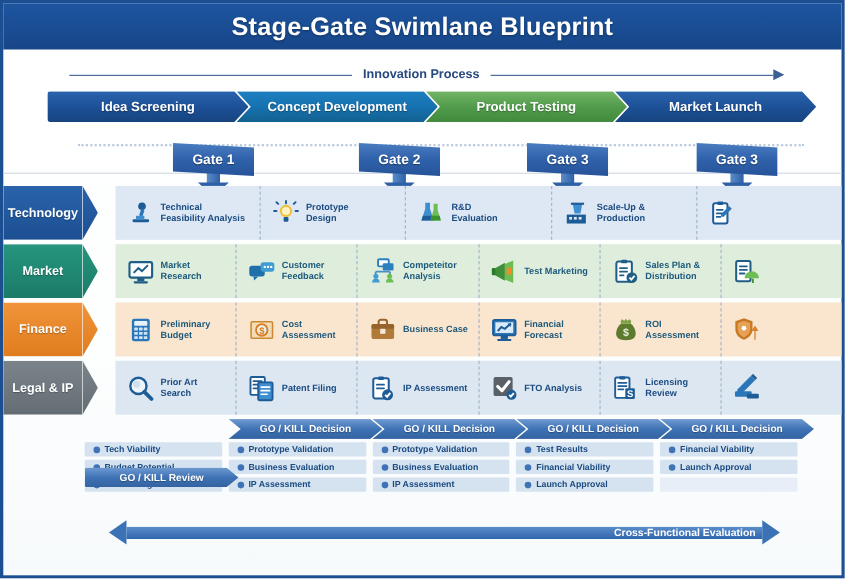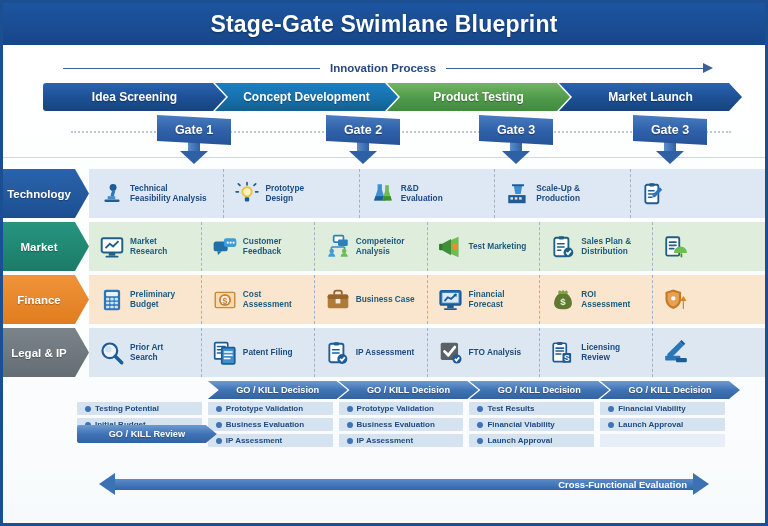--- a/index.html
+++ b/index.html
@@ -49,21 +49,21 @@
   .stage.s0{background:linear-gradient(180deg,#2a64ad 0%,#1c4f95 55%,#17447f 100%);}
   .stage.s1{background:linear-gradient(180deg,#1d7fc0 0%,#1670ae 55%,#12618f 100%);}
   .stage.s2{background:linear-gradient(180deg,#72b465 0%,#4f9a4a 55%,#418a3e 100%);}
   .stage.s3{background:linear-gradient(180deg,#2a64ad 0%,#1c4f95 55%,#17447f 100%);}
   
   .gaterow{position:absolute;left:0;top:110px;width:762px;height:52px;}
   .gatedots{
     position:absolute;left:68px;top:18px;width:660px;height:0;
     border-top:2px dotted #b9c9dd;
   }
-  .gate{position:absolute;top:0;width:74px;height:52px;}
+  .gate{position:absolute;top:15px;width:74px;height:52px;}
   .gate .flag{
     position:absolute;left:0;top:2px;width:74px;height:30px;
     background:linear-gradient(180deg,#4a7cc0 0%,#2f62aa 50%,#26539a 100%);
     clip-path:polygon(0 0,100% 4px,100% 100%,0 calc(100% - 4px));
     display:flex;align-items:center;justify-content:center;
     color:#fff;font-size:12.5px;font-weight:bold;
     text-shadow:0 1px 1px rgba(0,0,0,.4);
   }
   .gate .stem{
     position:absolute;left:31px;top:26px;width:12px;height:14px;
@@ -81,21 +81,21 @@
     position:relative;width:72px;height:49px;flex:none;
     display:flex;align-items:center;justify-content:center;
     color:#fff;font-size:11.5px;font-weight:bold;
     text-shadow:0 1px 1px rgba(0,0,0,.3);
     clip-path:polygon(0 0,100% 0,100% 100%,0 100%);
   }
   .lane .tagpt{
     position:absolute;left:72px;top:0;width:14px;height:49px;flex:none;
     clip-path:polygon(0 0,100% 50%,0 100%);
   }
-  .lane .cells{margin-left:14px;flex:1;display:flex;height:49px;justify-content:center;}
+  .lane .cells{margin-left:30px;flex:1;display:flex;height:49px;}
   .cell{
     flex:1;display:flex;align-items:center;gap:5px;padding-left:10px;
     box-sizing:border-box;border-right:1px dashed #9fb2c6;
     position:relative;
   }
   .cell:last-child{border-right:none;}
   .cell .ico{width:26px;height:26px;flex:none;display:block;}
   .cell .txt{font-size:8.3px;font-weight:bold;line-height:1.18;}
   
   .lane.tech .tag,.lane.tech .tagpt{background:linear-gradient(180deg,#2a63ab,#1c4f92);}
@@ -549,21 +549,25 @@
           <span>GO / KILL Decision</span>
         </div>
         <div class="hc">
           <span>GO / KILL Decision</span>
         </div>
       </div>
     <div class="gkbody">
         <div class="gkcol">
           <div class="gkitem">
             <span class="bullet"></span>
-            <span class="lbl">Testing Potential</span>
+            <span class="lbl">Tech Viability</span>
+          </div>
+          <div class="gkitem">
+            <span class="bullet"></span>
+            <span class="lbl">Budget Potential</span>
           </div>
           <div class="gkitem">
             <span class="bullet"></span>
             <span class="lbl">Initial Budget</span>
           </div>
         </div>
         <div class="gkcol">
           <div class="gkitem">
             <span class="bullet"></span>
             <span class="lbl">Prototype Validation</span>

